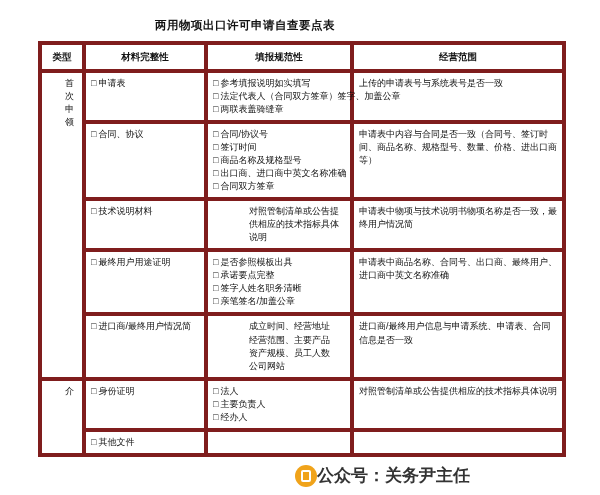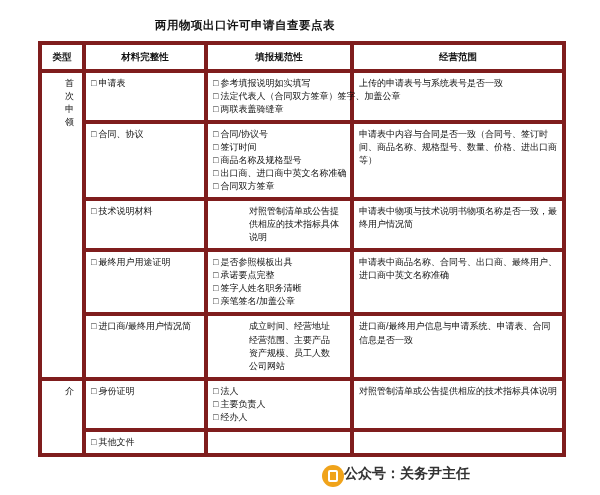--- a/index.html
+++ b/index.html
@@ -80,22 +80,22 @@
   }
   .plain {
     display: block;
     margin-left: 36px;
   }
   .watermark {
     position: absolute;
     right: 14px;
     bottom: 8px;
     display: flex;
-    align-items: flex-start;
-    font-size: 14px;
+    align-items: flex-end;
+    font-size: 17px;
     color: #333;
     font-weight: bold;
   }
   .wm-logo {
     width: 22px;
     height: 22px;
     border-radius: 50%;
     background: #f0a31a;
     position: relative;
     flex: none;

